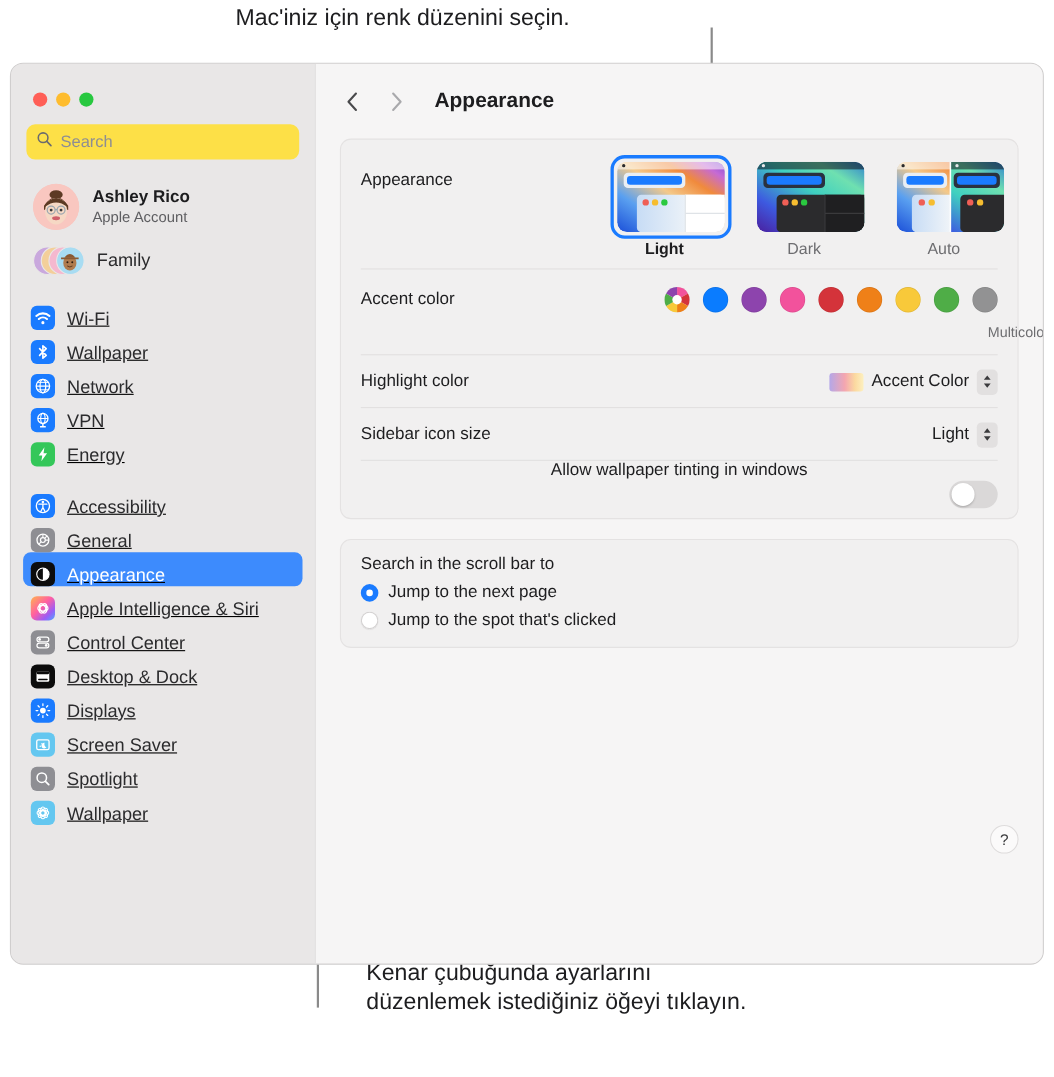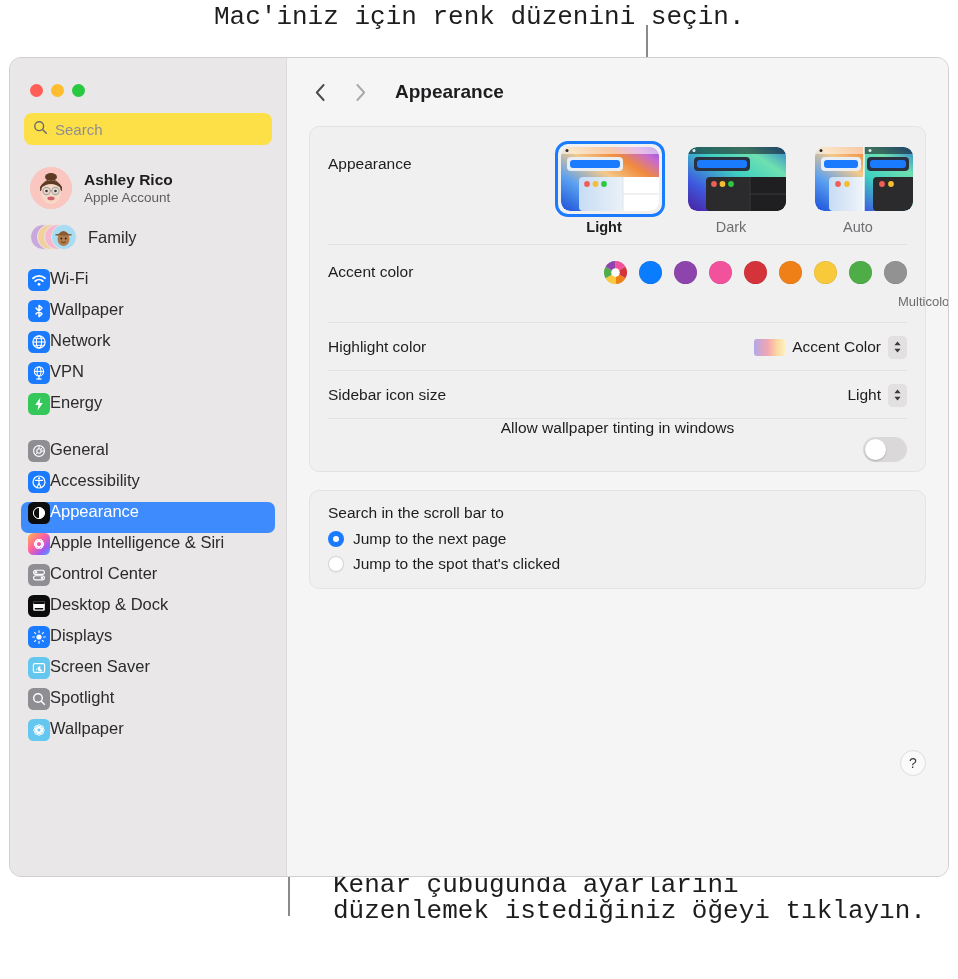--- a/index.html
+++ b/index.html
@@ -9,24 +9,23 @@
     font-family: "Liberation Sans", sans-serif;
     -webkit-font-smoothing: antialiased;
     overflow: hidden;
   }
   .page { position: relative; width: 958px; height: 979px; }
 
   
   .callout-text {
     position: absolute;
     color: #1d1d1f;
-    font-size: 26px;
+    font-size: 21px;
     line-height: 26px;
     white-space: pre-line;
-    font-family: Liberation Mono, monospace;
   }
   #callout-top { left: 214px; top: 4px; }
   #callout-bottom { left: 292px; top: 872px; margin-left: 41px; }
 
   .leader {
     position: absolute;
     background: #8a8a8a;
   }
   .leader-v { width: 2px; }
   .leader-h { height: 2px; }
@@ -105,26 +104,28 @@
     position: absolute; top: 1px;
     width: 26px; height: 26px; border-radius: 50%;
     border: 1.5px solid #e9e7e7;
   }
   .family-label { font-size: 16.5px; color: #2b2b2d; }
 
   .nav-group { margin-top: 14px; }
   .nav-group + .nav-group { margin-top: 16px; }
 
   .nav-item {
-    display: flex; align-items: flex-start;
+    display: flex; align-items: flex-end;
+    gap: 11px;
     height: 31px;
     margin: 0 11px;
     padding: 0 7px;
     border-radius: 7px;
     cursor: default;
+    text-decoration: underline;
   }
   .nav-item.selected { background: #3d8bfd; }
   .nav-item.selected .nav-label { color: #ffffff; }
   .nav-label { font-size: 16.5px; color: #2b2b2d; white-space: nowrap; }
 
   .nav-icon {
     width: 22px; height: 22px; border-radius: 5.5px;
     flex: 0 0 22px;
     display: flex; align-items: center; justify-content: center;
     position: relative;
@@ -401,43 +402,43 @@
               <path d="M9.4 1.6 L4.2 9 L7.4 9 L6.6 14.4 L11.8 7 L8.6 7 Z" fill="#fff"></path>
             </svg>
           </span>
           <span class="nav-label">Energy</span>
         </div>
       </div>
 
       <div class="nav-group">
 
         <div class="nav-item">
+          <span class="nav-icon" style="background:#1a7bff;">
+            <svg width="16" height="16" viewBox="0 0 16 16">
+              <circle cx="8" cy="8" r="6" fill="none" stroke="#fff" stroke-width="1.2"></circle>
+              <circle cx="8" cy="4.3" r="1.15" fill="#fff"></circle>
+              <path d="M4.4 6.3 L11.6 6.3" stroke="#fff" stroke-width="1.2" stroke-linecap="round"></path>
+              <path d="M8 6.3 L8 9.3 M8 9.3 L6.1 13 M8 9.3 L9.9 13" stroke="#fff" stroke-width="1.2" stroke-linecap="round" fill="none"></path>
+            </svg>
+          </span>
+          <span class="nav-label">Accessibility</span>
+        </div>
+
+        <div class="nav-item">
           <span class="nav-icon" style="background:#8e8e93;">
             <svg width="16" height="16" viewBox="0 0 16 16">
               <circle cx="8" cy="8" r="5.4" fill="none" stroke="#fff" stroke-width="1.2"></circle>
               <circle cx="8" cy="8" r="2.2" fill="none" stroke="#fff" stroke-width="1.1"></circle>
               <line x1="8" y1="2.6" x2="8" y2="5.8" stroke="#fff" stroke-width="1"></line>
               <line x1="11.8" y1="4.2" x2="9.6" y2="6.4" stroke="#fff" stroke-width="1"></line>
               <line x1="13.4" y1="8" x2="10.2" y2="8" stroke="#fff" stroke-width="1"></line>
               <line x1="4.2" y1="11.8" x2="6.4" y2="9.6" stroke="#fff" stroke-width="1"></line>
             </svg>
           </span>
           <span class="nav-label">General</span>
-        </div>
-
-        <div class="nav-item">
-          <span class="nav-icon" style="background:#1a7bff;">
-            <svg width="16" height="16" viewBox="0 0 16 16">
-              <circle cx="8" cy="8" r="6" fill="none" stroke="#fff" stroke-width="1.2"></circle>
-              <circle cx="8" cy="4.3" r="1.15" fill="#fff"></circle>
-              <path d="M4.4 6.3 L11.6 6.3" stroke="#fff" stroke-width="1.2" stroke-linecap="round"></path>
-              <path d="M8 6.3 L8 9.3 M8 9.3 L6.1 13 M8 9.3 L9.9 13" stroke="#fff" stroke-width="1.2" stroke-linecap="round" fill="none"></path>
-            </svg>
-          </span>
-          <span class="nav-label">Accessibility</span>
         </div>
 
         <div class="nav-item selected">
           <span class="nav-icon" style="background:#0c0c0c;">
             <svg width="16" height="16" viewBox="0 0 16 16">
               <circle cx="8" cy="8" r="5.6" fill="#fff"></circle>
               <path d="M8 2.4 A5.6 5.6 0 0 0 8 13.6 Z" fill="#0c0c0c"></path>
               <circle cx="8" cy="8" r="5.6" fill="none" stroke="#fff" stroke-width="1"></circle>
             </svg>
           </span>

